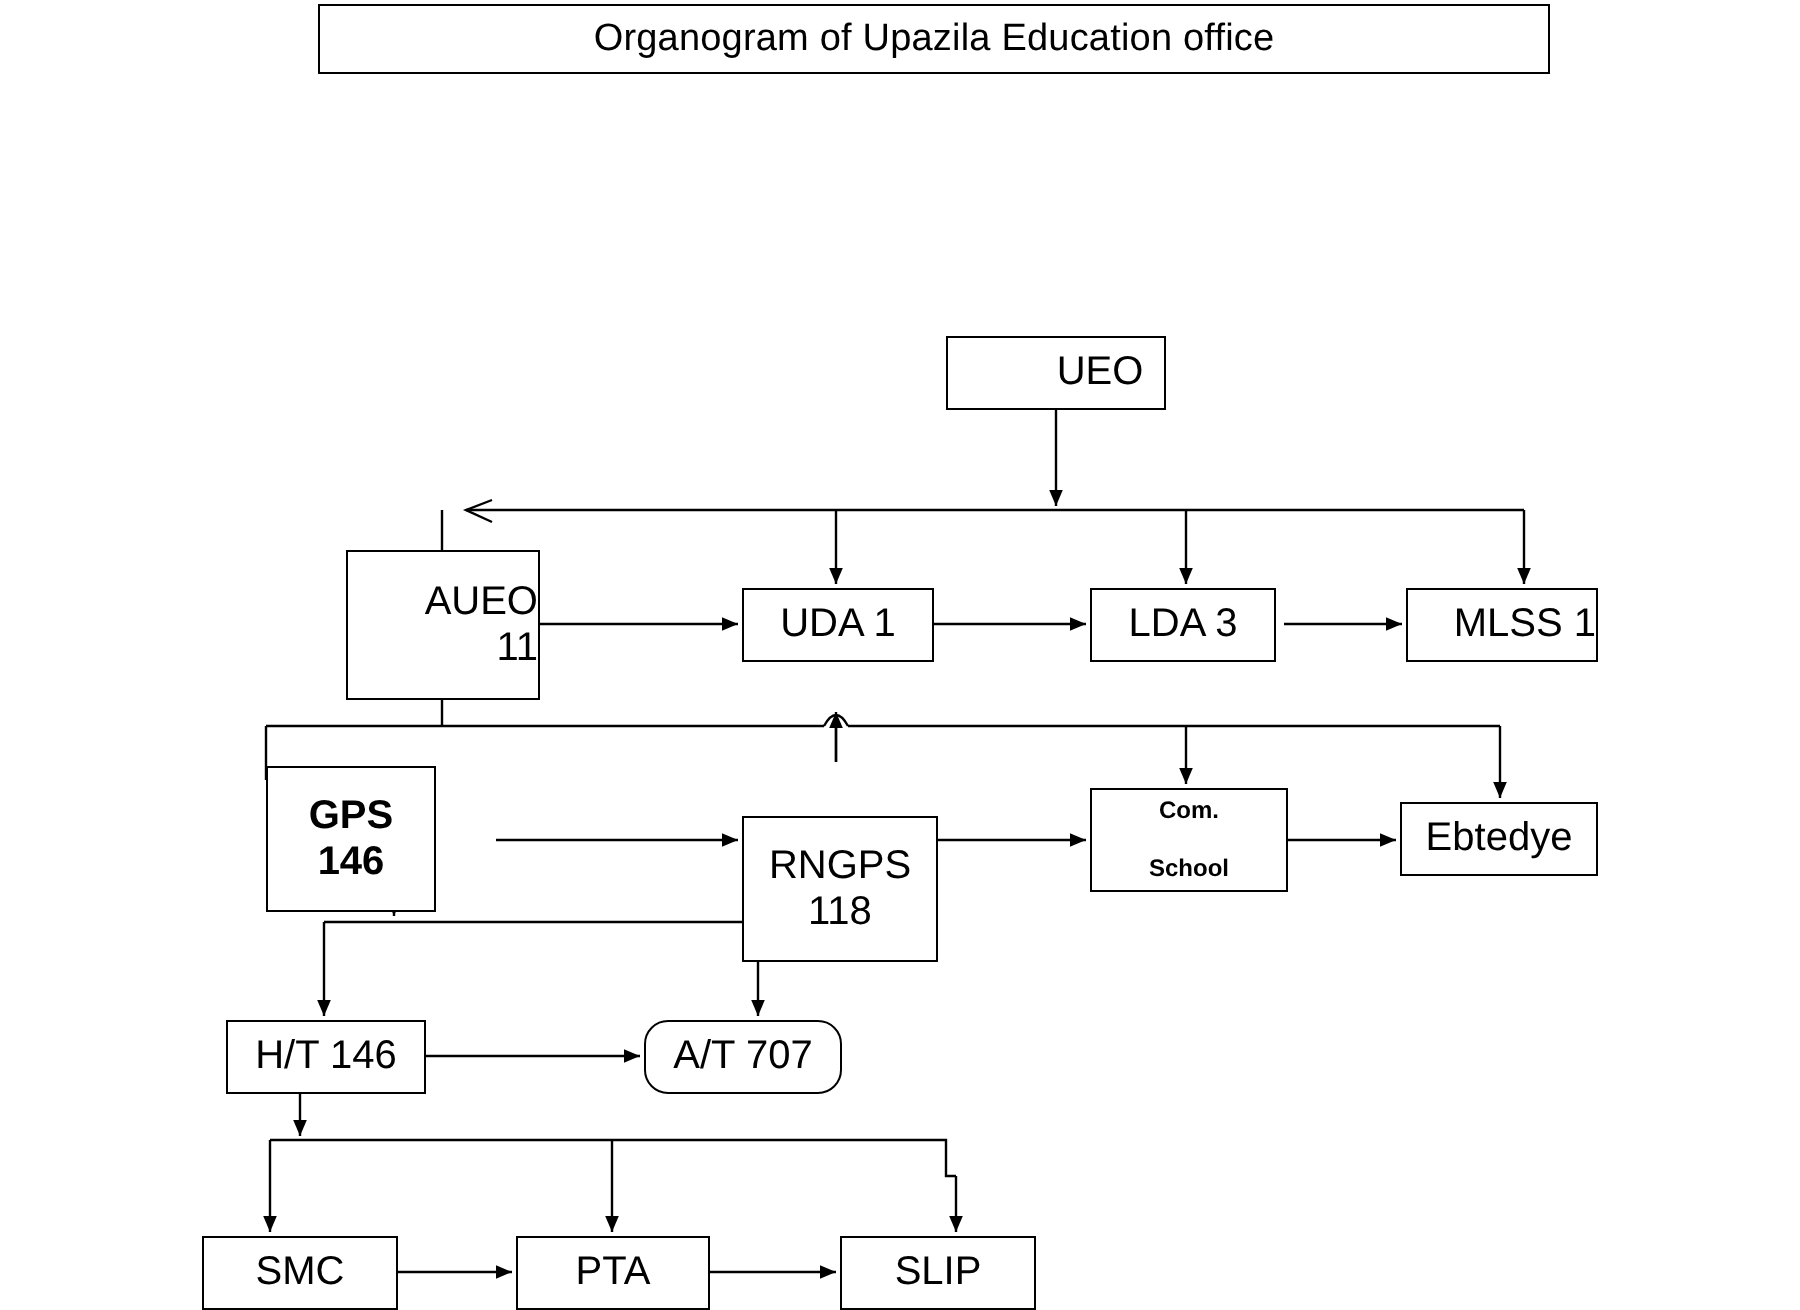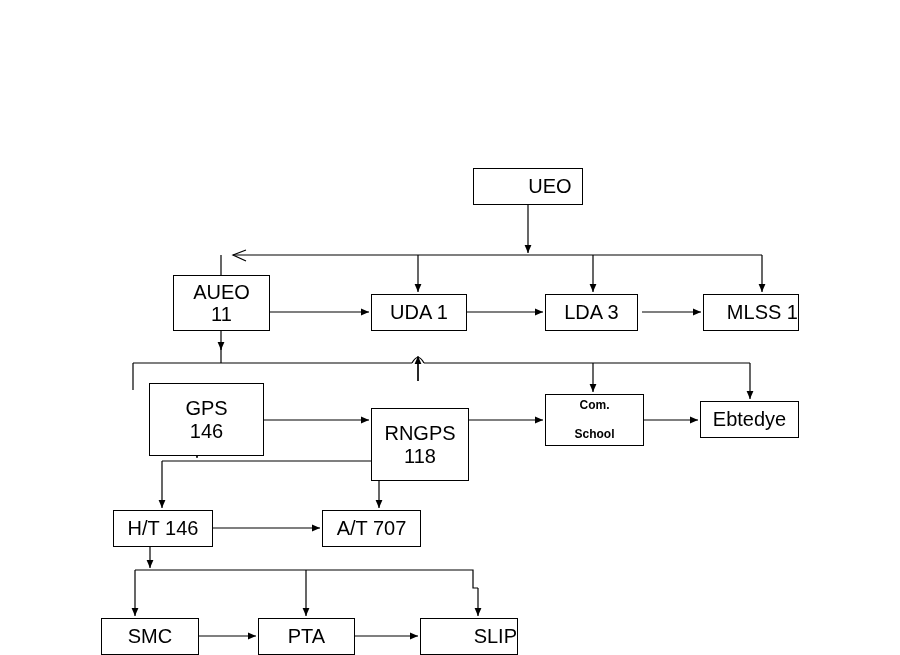--- a/index.html
+++ b/index.html
@@ -50,20 +50,23 @@
   .small-bold {
     font-size: 12px;
     font-weight: bold;
   }
 </style>
 </head>
 <body>
 
 <div id="canvas">
 
+  <div class="node-box title-box" style="left:159px; top:2px; width:616px; height:35px;">
+    <span class="line">Organogram of Upazila Education office</span>
+  </div>
 
   <svg id="diagram-svg" viewBox="0 0 900 655" xmlns="http://www.w3.org/2000/svg">
     <defs>
       <marker id="arrow-down" markerWidth="8" markerHeight="8" refX="4" refY="7" orient="auto-start-reverse" markerUnits="userSpaceOnUse">
         <path d="M1,1 L7,1 L4,7 z" fill="#000000"></path>
       </marker>
       <marker id="ah" markerWidth="9" markerHeight="8" refX="8.5" refY="4" orient="auto" markerUnits="userSpaceOnUse">
         <path d="M0.5,0.6 L8.5,4 L0.5,7.4 z" fill="#000000"></path>
       </marker>
       <marker id="ah-open" markerWidth="10" markerHeight="10" refX="9" refY="5" orient="auto" markerUnits="userSpaceOnUse">
@@ -127,58 +130,58 @@
 
       <path d="M199,636 L256,636" marker-end="url(#ah)"></path>
       <path d="M355,636 L418,636" marker-end="url(#ah)"></path>
     </g>
   </svg>
 
   <div id="nodes-layer">
       <div class="node-box big" style="left: 473px; top: 168px; width: 110px; height: 37px; padding-left: 44px;">
         <span class="line">UEO</span>
       </div>
-      <div class="node-box big" style="left: 173px; top: 275px; width: 97px; height: 56px;">
+      <div class="node-box big" style="left: 173px; top: 275px; width: 97px; height: 75px; align-items: flex-end;">
         <span class="line">AUEO</span>
         <span class="line">11</span>
       </div>
       <div class="node-box big" style="left: 371px; top: 294px; width: 96px; height: 37px;">
         <span class="line">UDA 1</span>
       </div>
       <div class="node-box big" style="left: 545px; top: 294px; width: 93px; height: 37px;">
         <span class="line">LDA 3</span>
       </div>
       <div class="node-box big" style="left: 703px; top: 294px; width: 96px; height: 37px; align-items: flex-end;">
         <span class="line">MLSS 1</span>
       </div>
-      <div class="node-box big" style="left: 149px; top: 383px; width: 115px; height: 73px;">
+      <div class="node-box big" style="left: 133px; top: 383px; width: 85px; height: 73px; font-weight: bold;">
         <span class="line">GPS</span>
         <span class="line">146</span>
       </div>
       <div class="node-box big" style="left: 371px; top: 383px; width: 98px; height: 73px; margin-top: 25px;">
         <span class="line">RNGPS</span>
         <span class="line">118</span>
       </div>
       <div class="node-box small-bold" style="left: 545px; top: 394px; width: 99px; height: 52px; gap: 16px;">
         <span class="line">Com.</span>
         <span class="line">School</span>
       </div>
       <div class="node-box big" style="left: 700px; top: 401px; width: 99px; height: 37px;">
         <span class="line">Ebtedye</span>
       </div>
       <div class="node-box big" style="left: 113px; top: 510px; width: 100px; height: 37px;">
         <span class="line">H/T 146</span>
       </div>
-      <div class="node-box big" style="left: 322px; top: 510px; width: 99px; height: 37px;">
+      <div class="node-box big" style="left: 322px; top: 510px; width: 99px; height: 37px; border-radius: 12px;">
         <span class="line">A/T 707</span>
       </div>
       <div class="node-box big" style="left: 101px; top: 618px; width: 98px; height: 37px;">
         <span class="line">SMC</span>
       </div>
       <div class="node-box big" style="left: 258px; top: 618px; width: 97px; height: 37px;">
         <span class="line">PTA</span>
       </div>
-      <div class="node-box big" style="left: 420px; top: 618px; width: 98px; height: 37px; align-items: flex-end;">
+      <div class="node-box big" style="left: 420px; top: 618px; width: 98px; height: 37px;">
         <span class="line">SLIP</span>
       </div>
     </div>
 
 </div>
 
 </body></html>

